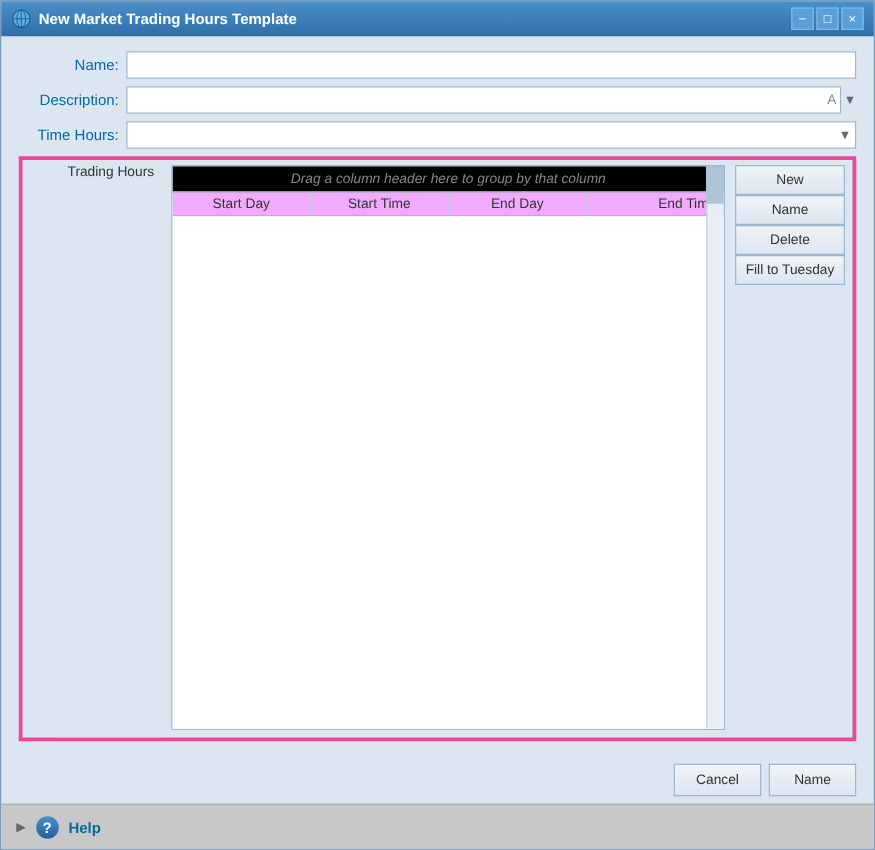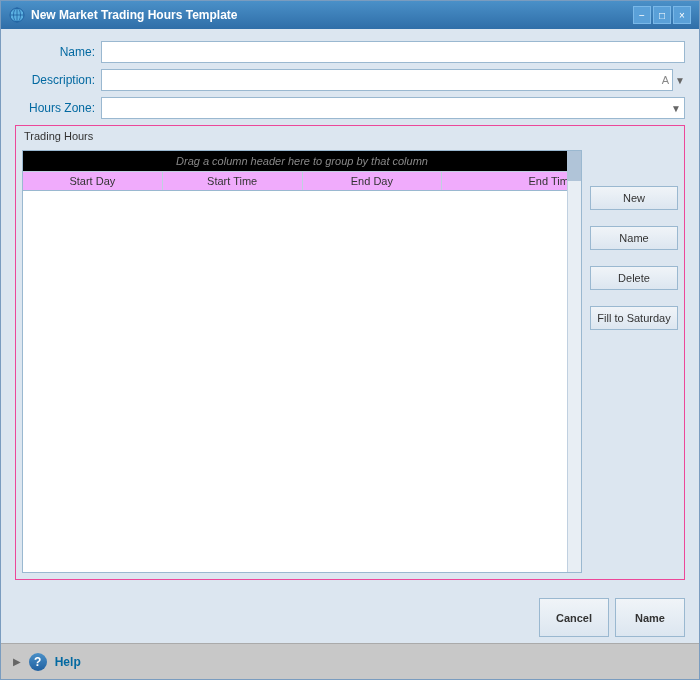--- a/index.html
+++ b/index.html
@@ -143,26 +143,27 @@
 
     .desc-icon {
       position: absolute;
       right: 4px;
       color: #888;
       font-size: 11px;
       pointer-events: none;
     }
 
     .trading-hours-panel {
-      border: 1px solid #ec4899;
+      border: 3px solid #ec4899;
       background: #dce6f0;
       flex: 1;
       display: flex;
-      flex-direction: column;
+      flex-direction: row;
       overflow: hidden;
+      padding-left: 28px;
     }
 
     .panel-title {
       padding: 4px 8px;
       font-size: 11px;
       color: #333;
       background: #dce6f0;
       border-bottom: none;
     }
 
@@ -236,25 +237,24 @@
       top: 0;
       right: 0;
       width: 14px;
       height: 30px;
       background: #b0c4d8;
     }
 
     .button-panel {
       display: flex;
       flex-direction: column;
-      gap: 16px;
+      gap: 0;
       padding-left: 8px;
       flex-shrink: 0;
       width: 96px;
-      margin-top: 36px;
     }
 
     .action-btn {
       width: 88px;
       height: 24px;
       background: linear-gradient(to bottom, #f0f4f8, #dce6f0);
       border: 1px solid #9ab8d0;
       color: #333;
       cursor: pointer;
       font-size: 11px;
@@ -266,30 +266,29 @@
     .footer-buttons {
       display: flex;
       justify-content: flex-end;
       gap: 6px;
       padding: 6px 14px;
       flex-shrink: 0;
     }
 
     .footer-btn {
       width: 70px;
-      height: 39px;
+      height: 26px;
       background: linear-gradient(to bottom, #f0f4f8, #dce6f0);
       border: 1px solid #9ab8d0;
       color: #333;
       cursor: pointer;
       font-size: 11px;
       display: flex;
       align-items: center;
       justify-content: center;
-      font-weight: bold;
     }
 
     .help-bar {
       background: #c8c8c8;
       border-top: 1px solid #aaa;
       padding: 6px 12px;
       display: flex;
       align-items: center;
       gap: 8px;
       flex-shrink: 0;
@@ -353,21 +352,21 @@
     <div class="form-row">
       <label class="form-label">Description:</label>
       <div class="description-wrapper">
         <input type="text" style="">
         <span class="desc-icon">A</span>
       </div>
       <span style="color:#666;font-size:10px;margin-left:-4px;">▼</span>
     </div>
 
     <div class="form-row">
-      <label class="form-label">Hours Zone:</label>
+      <label class="form-label">Time Hours:</label>
       <div class="select-wrapper">
         <select>
           <option value=""></option>
         </select>
         <span class="select-arrow">▼</span>
       </div>
     </div>
 
     <div class="trading-hours-panel">
       <div class="panel-title">Trading Hours</div>
@@ -384,21 +383,21 @@
           <div class="table-body"></div>
           <div class="scrollbar-track">
             <div class="scrollbar-thumb"></div>
           </div>
         </div>
 
         <div class="button-panel">
           <button class="action-btn">New</button>
           <button class="action-btn">Name</button>
           <button class="action-btn">Delete</button>
-          <button class="action-btn">Fill to Saturday</button>
+          <button class="action-btn">Fill to Tuesday</button>
         </div>
       </div>
     </div>
   </div>
 
   <div class="footer-buttons">
     <button class="footer-btn">Cancel</button>
     <button class="footer-btn">Name</button>
   </div>
 

